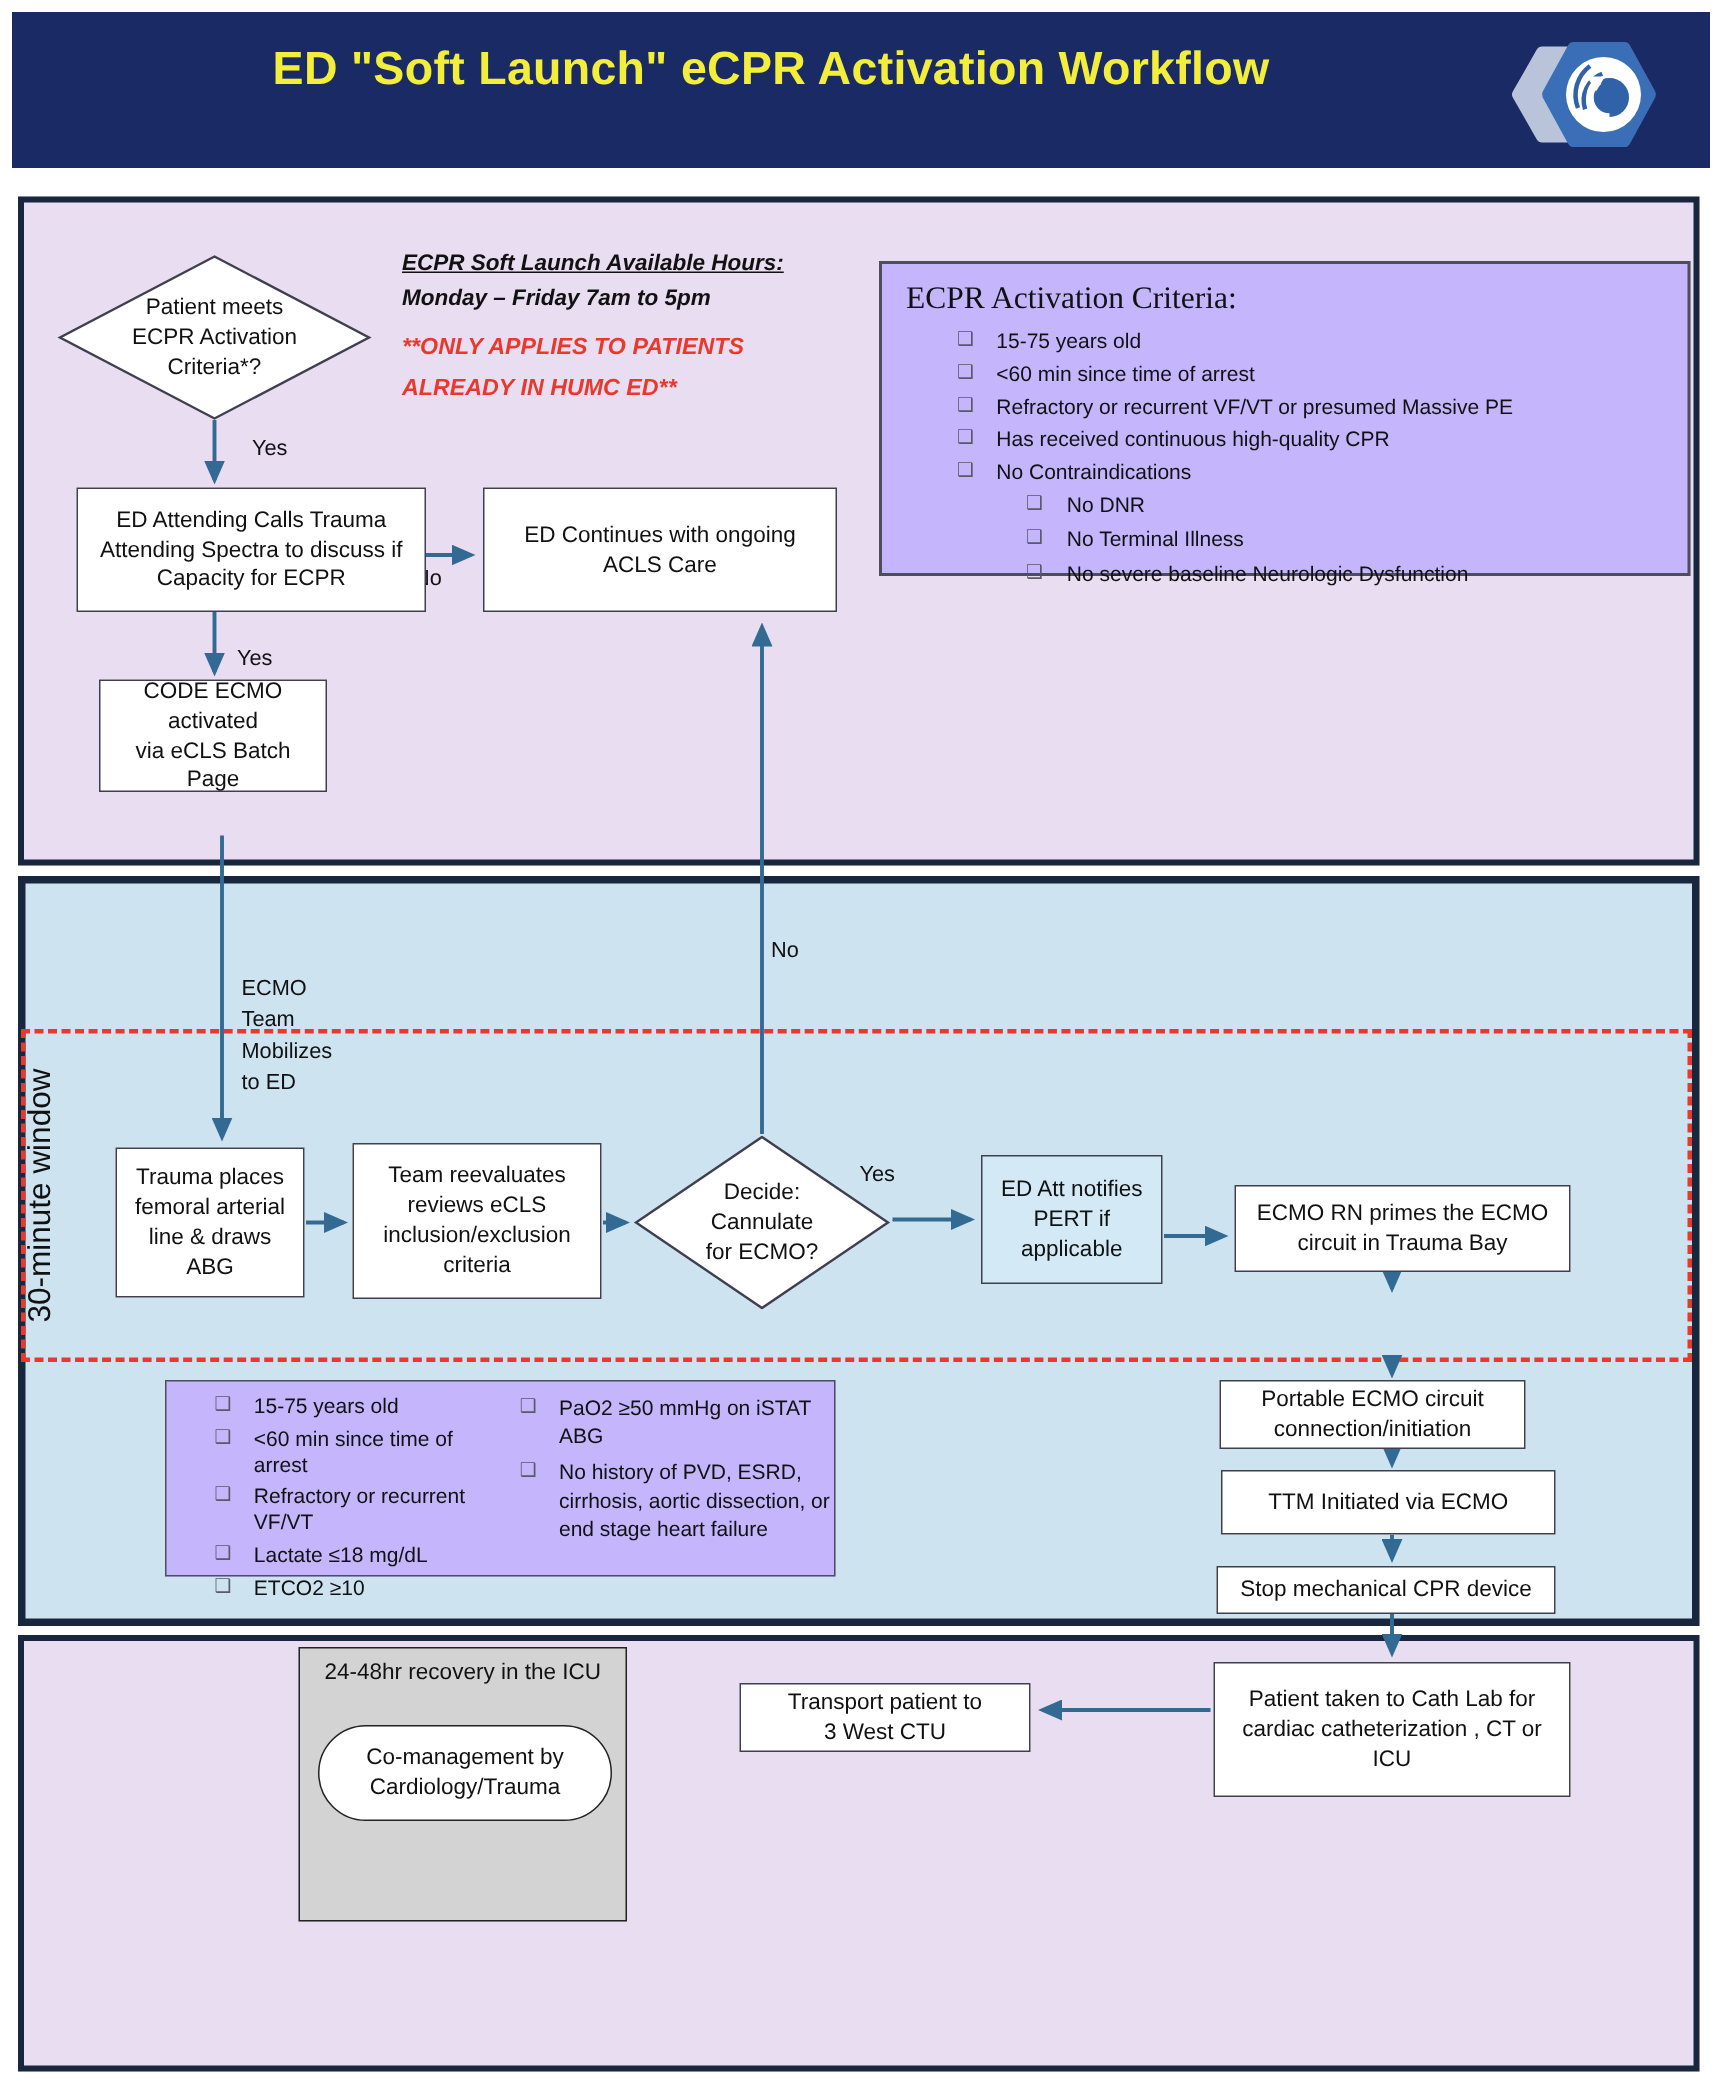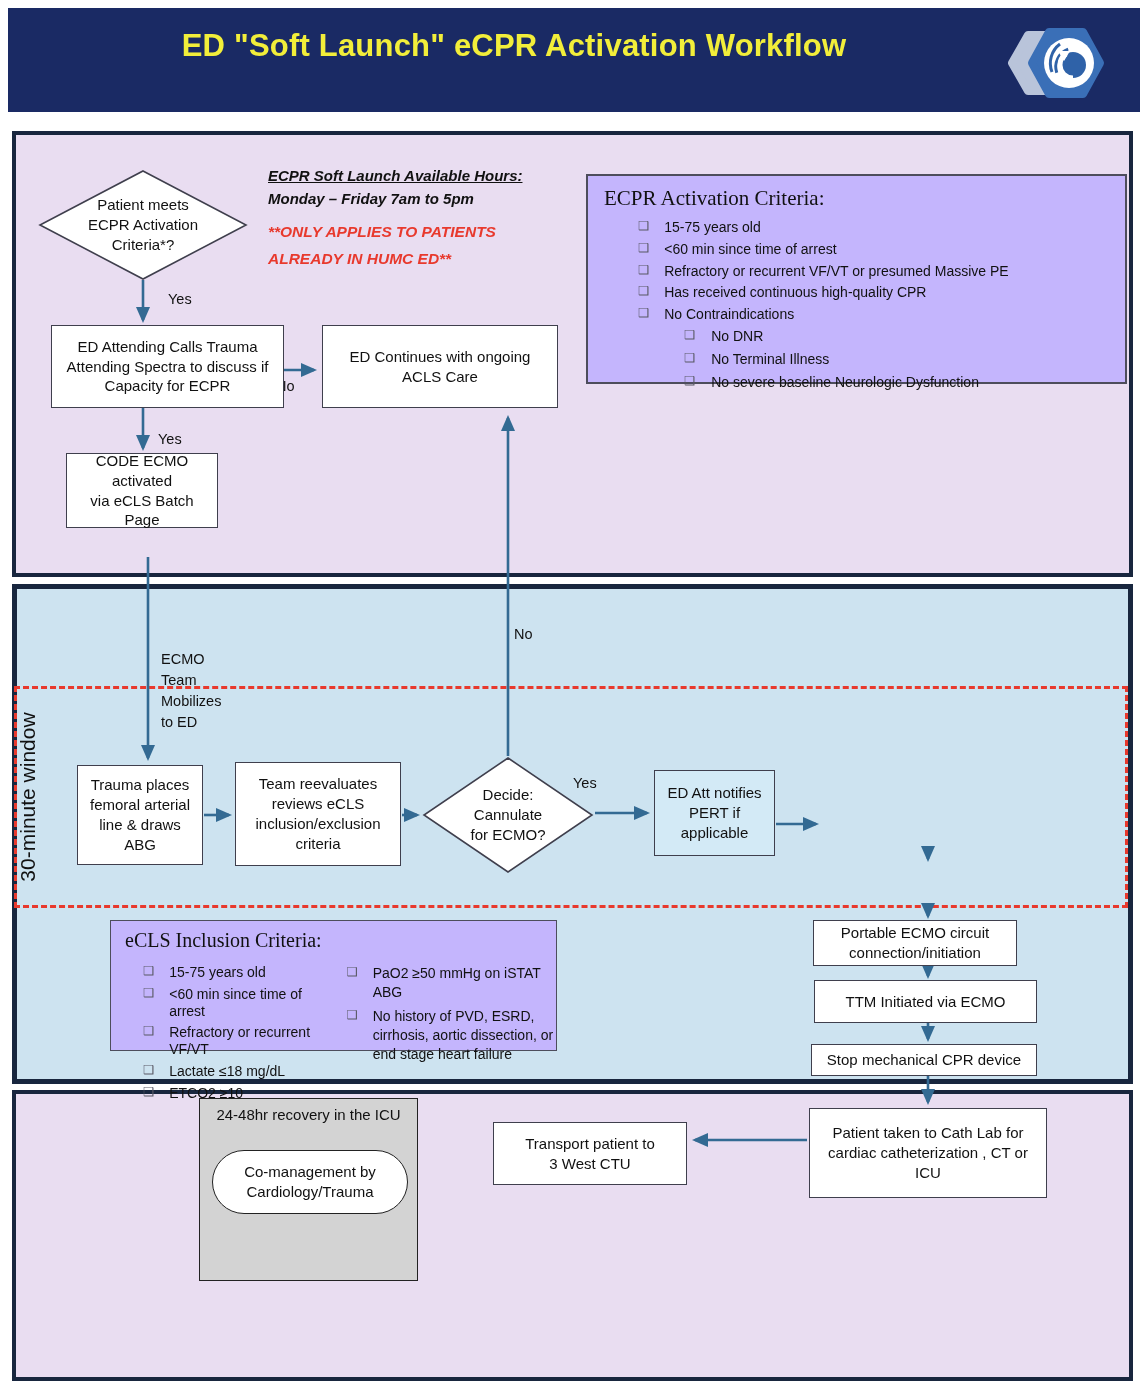--- a/index.html
+++ b/index.html
@@ -217,27 +217,28 @@
       </svg>
     <div class="dtext">Decide:
 Cannulate
 for ECMO?</div>
   </div>
   <div class="lbl" style="left:573px;top:773px;">Yes</div>
 
   <div class="box blue" style="left:654px;top:770px;width:121px;height:86px;">ED Att notifies
 PERT if
 applicable</div>
+  <div class="box" style="left:823px;top:790px;width:224px;height:58px;">ECMO RN primes the ECMO
+circuit in Trauma Bay</div>
   <div class="box" style="left:813px;top:920px;width:204px;height:46px;">Portable ECMO circuit
 connection/initiation</div>
   <div class="box" style="left:814px;top:980px;width:223px;height:43px;">TTM Initiated via ECMO</div>
   <div class="box" style="left:811px;top:1044px;width:226px;height:32px;">Stop mechanical CPR device</div>
 
   <div class="panel" style="left:110px;top:920px;width:447px;height:131px;border-width:1.6px;">
-    <h3 style="font-size:20px;margin:8px 0 4px 14px;">eCLS Inclusion Criteria:</h3>
     <div class="ecls-cols">
       <ul class="crit-list">
         <li>
             <span class="cb">❑</span>
             <span>15-75 years old</span>
           </li>
         <li>
             <span class="cb">❑</span>
             <span>&lt;60 min since time of arrest</span>
           </li>
@@ -265,19 +266,19 @@
           </li>
       </ul>
     </div>
   </div>
 
   <div class="graybox">
     <div class="gtitle">24-48hr recovery in the ICU</div>
   </div>
   <div class="pill">Co-management by
 Cardiology/Trauma</div>
-  <div class="box" style="left:493px;top:1122px;width:194px;height:63px;">Transport patient to
+  <div class="box" style="left:493px;top:1122px;width:194px;height:46px;">Transport patient to
 3 West CTU</div>
   <div class="box" style="left:809px;top:1108px;width:238px;height:90px;">Patient taken to Cath Lab for
 cardiac catheterization , CT or
 ICU</div>
 
 </div>
 
 </body></html>

